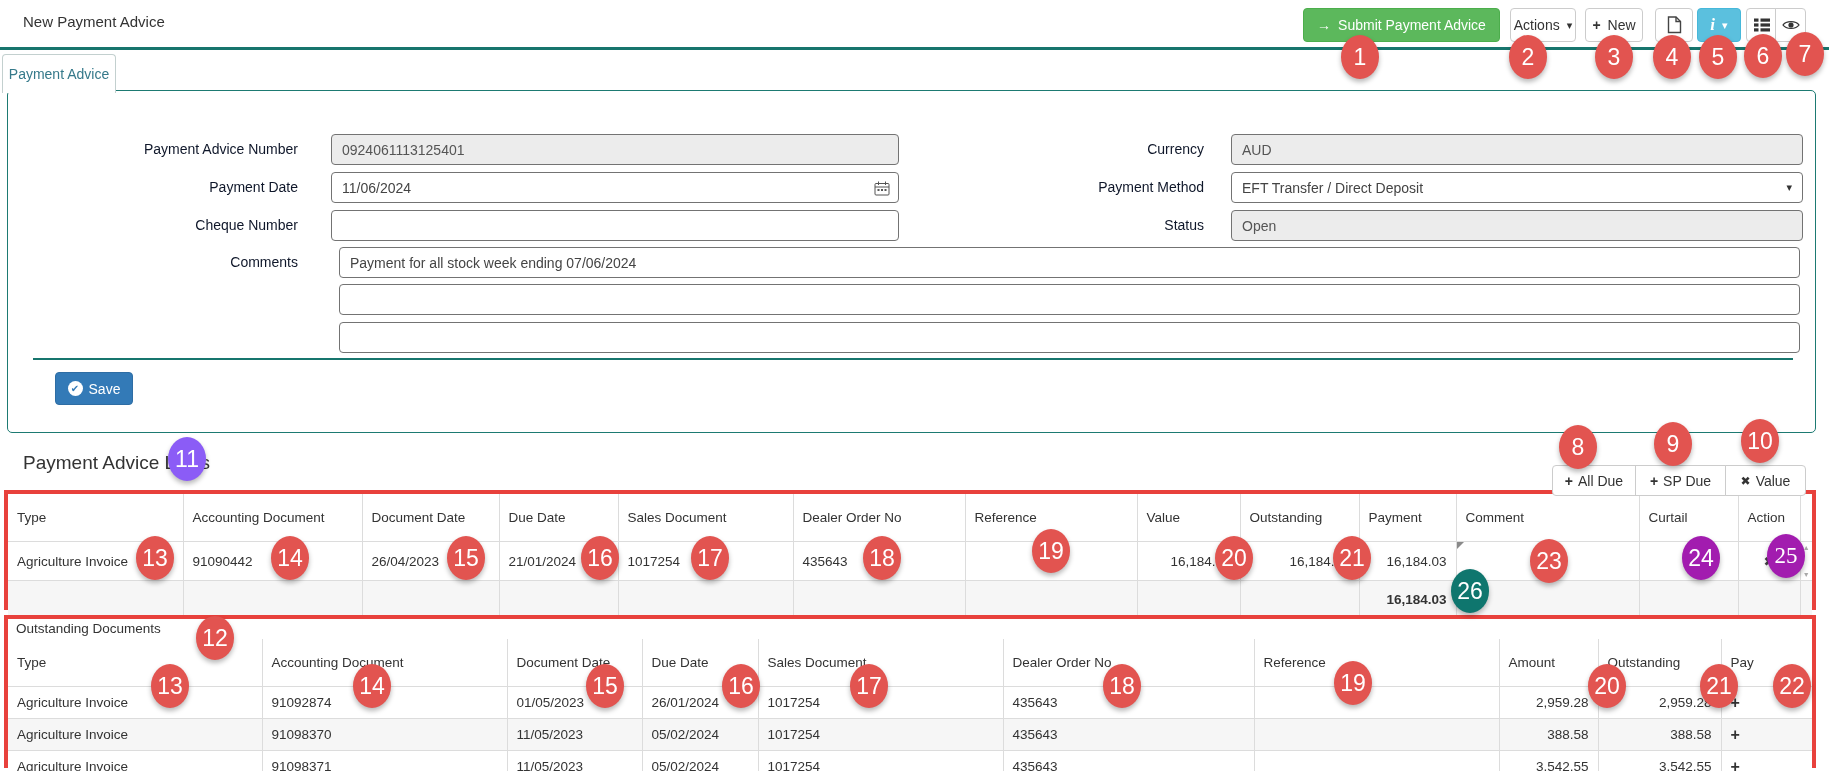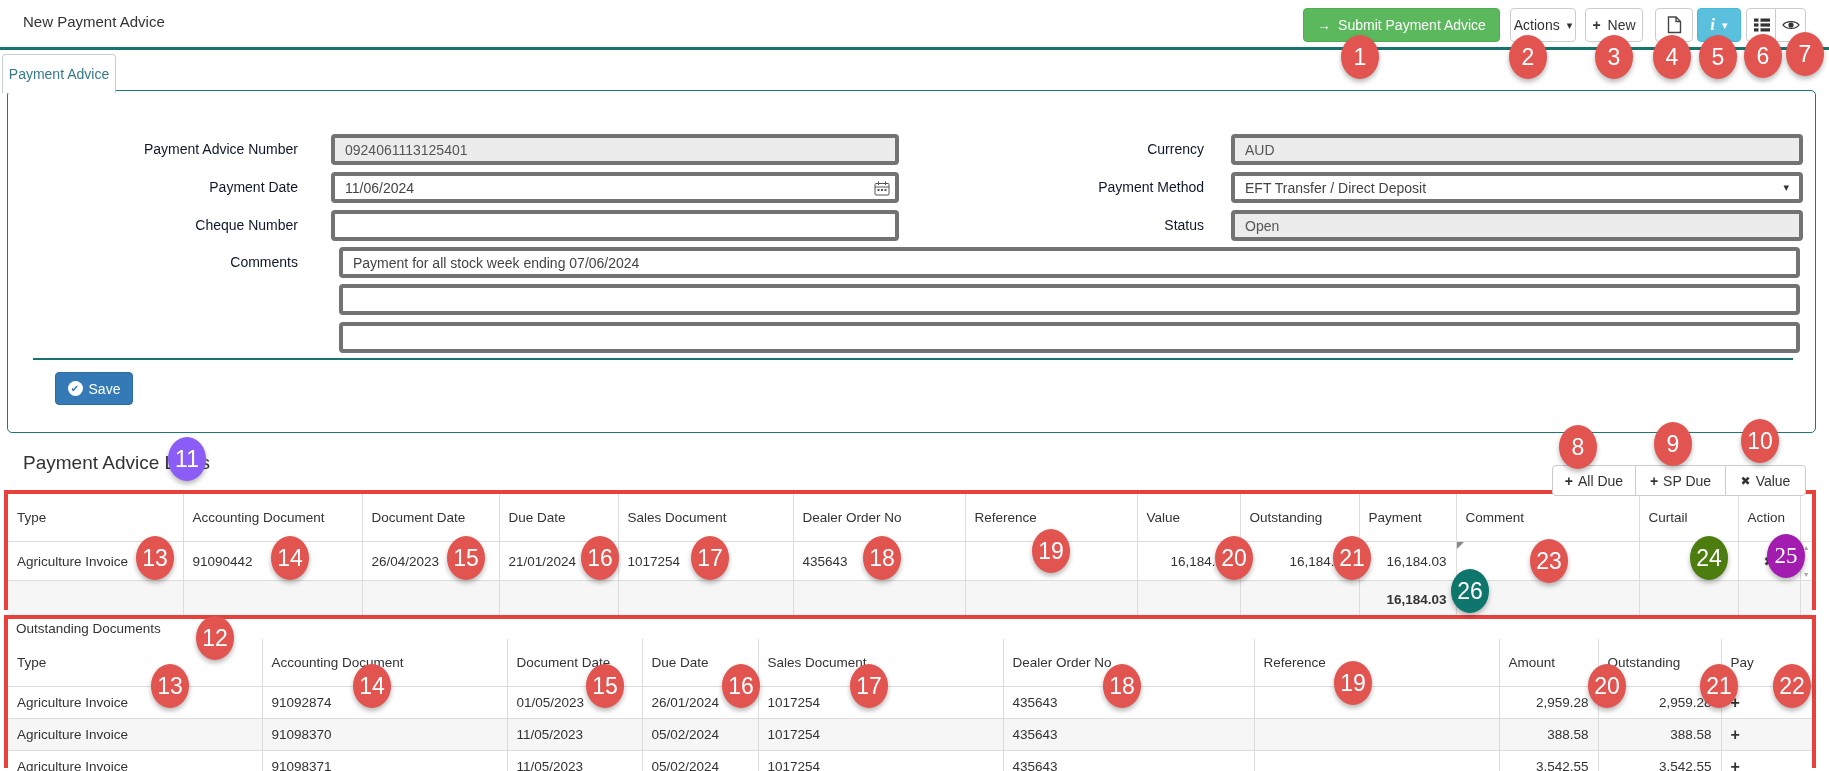--- a/index.html
+++ b/index.html
@@ -22,21 +22,21 @@
   .i-letter{font-family:"Liberation Serif",serif;font-style:italic;font-weight:bold;font-size:17px;}
 
   
   .tab{position:absolute;left:2px;top:54px;width:112px;height:38px;background:#fff;z-index:5;
        border:1px solid #c3d0cf;border-bottom:none;border-radius:4px 4px 0 0;
        display:flex;align-items:center;justify-content:center;font-size:14px;color:#35798a;cursor:pointer;}
   .panel{position:absolute;left:7px;top:90px;width:1809px;height:343px;box-sizing:border-box;
          border:1px solid #1d7a72;border-radius:5px;background:#fff;}
 
   .flabel{position:absolute;width:250px;text-align:right;font-size:14px;color:#0f172a;height:18px;line-height:18px;}
-  .finput{position:absolute;height:31px;box-sizing:border-box;border:4px solid #737373;border-radius:4px;
+  .finput{position:absolute;height:31px;box-sizing:border-box;border:1px solid #737373;border-radius:4px;
           background:#fff;font-family:"Liberation Sans",sans-serif;font-size:14px;color:#444;padding:0 10px;}
   .finput:disabled,.finput.disabled{background:#ececec;color:#555;}
   .select{display:flex;align-items:center;justify-content:space-between;cursor:pointer;text-align:right;}
   .select .caret{color:#333;}
   .cal-icon{position:absolute;cursor:pointer;line-height:0;}
   .panel-divider{position:absolute;left:25px;top:267px;width:1760px;height:2px;background:#17756d;}
   .btn-save{position:absolute;left:47px;top:281px;width:78px;height:33px;box-sizing:border-box;
             background:#337ab7;border:1px solid #2e6da4;border-radius:4px;color:#fff;font-size:14px;
             display:flex;align-items:center;justify-content:center;gap:6px;cursor:pointer;}
   .savecheck{width:15px;height:15px;border-radius:50%;background:#fff;color:#337ab7;font-size:10px;
@@ -376,21 +376,21 @@
       <div class="badge" style="background: rgb(226, 84, 80); left: 136px; top: 536px;">13</div>
       <div class="badge" style="background: rgb(226, 84, 80); left: 271px; top: 536px;">14</div>
       <div class="badge" style="background: rgb(226, 84, 80); left: 447px; top: 536px;">15</div>
       <div class="badge" style="background: rgb(226, 84, 80); left: 581px; top: 536px;">16</div>
       <div class="badge" style="background: rgb(226, 84, 80); left: 691px; top: 536px;">17</div>
       <div class="badge" style="background: rgb(226, 84, 80); left: 863px; top: 536px;">18</div>
       <div class="badge" style="background: rgb(226, 84, 80); left: 1032px; top: 529px;">19</div>
       <div class="badge" style="background: rgb(226, 84, 80); left: 1215px; top: 536px;">20</div>
       <div class="badge" style="background: rgb(226, 84, 80); left: 1333px; top: 536px;">21</div>
       <div class="badge" style="background: rgb(226, 84, 80); left: 1530px; top: 539px;">23</div>
-      <div class="badge" style="background: #4d7c0f; left: 1682px; top: 536px; margin-left: 8px;">24</div>
+      <div class="badge" style="background: #a21caf; left: 1682px; top: 536px;">24</div>
       <div class="badge" style="background: #a21caf; left: 1767px; top: 534px; font-family: Liberation Serif, serif;">25</div>
       <div class="badge" style="background: #0f766e; left: 1451px; top: 569px;">26</div>
       <div class="badge" style="background: rgb(226, 84, 80); left: 151px; top: 664px;">13</div>
       <div class="badge" style="background: rgb(226, 84, 80); left: 353px; top: 664px;">14</div>
       <div class="badge" style="background: rgb(226, 84, 80); left: 586px; top: 664px;">15</div>
       <div class="badge" style="background: rgb(226, 84, 80); left: 722px; top: 664px;">16</div>
       <div class="badge" style="background: rgb(226, 84, 80); left: 850px; top: 664px;">17</div>
       <div class="badge" style="background: rgb(226, 84, 80); left: 1103px; top: 664px;">18</div>
       <div class="badge" style="background: rgb(226, 84, 80); left: 1334px; top: 661px;">19</div>
       <div class="badge" style="background: rgb(226, 84, 80); left: 1588px; top: 664px;">20</div>

